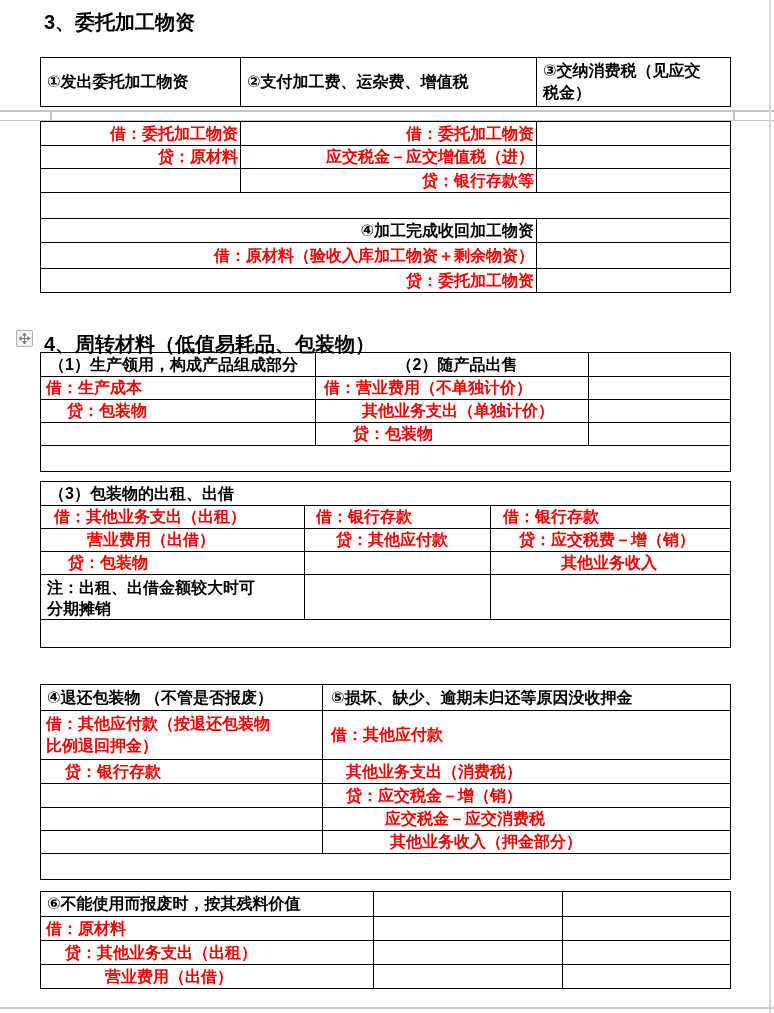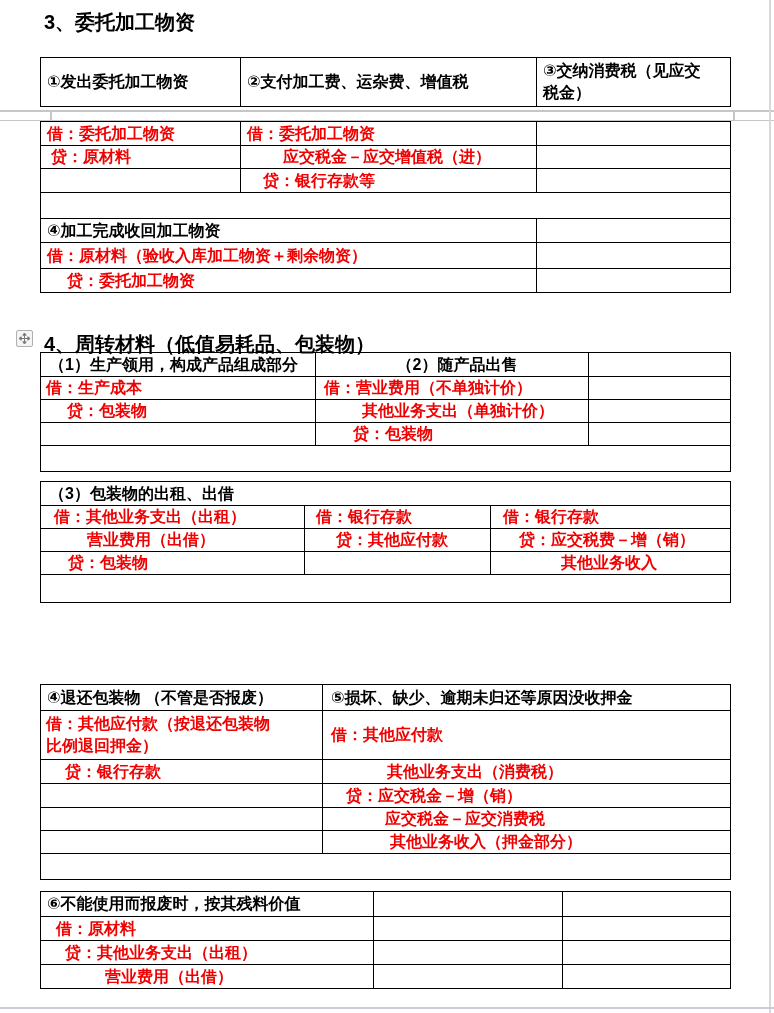--- a/index.html
+++ b/index.html
@@ -52,21 +52,21 @@
       <td class="blk" style="padding-right:14px;line-height:1.4;">③交纳消费税（见应交税金）</td>
     </tr>
   </tbody>
     </table>
 
   <div class="pb-line" style="top:110px;"></div>
   <div class="pb-line" style="top:119.5px;"></div>
   <div class="pb-tick" style="left:50px;top:110px;"></div>
   <div class="pb-tick" style="left:733px;top:110px;"></div>
 
-  <table class="doc" style="left:40px;top:121px;width:690px;">
+  <table class="doc" style="left:40px;top:121px;width:690px;text-align:right;">
     <colgroup>
         <col style="width:200px">
         <col style="width:296px">
         <col style="width:194px">
       </colgroup>
     <tbody>
         <tr>
       <td class="red" style="height:23px;">借：委托加工物资</td>
       <td class="red">借：委托加工物资</td>
       <td></td>
@@ -166,20 +166,25 @@
       <td class="red" style="height:22px;padding-left:46px;">营业费用（出借）</td>
       <td class="red" style="padding-left:31px;">贷：其他应付款</td>
       <td class="red" style="padding-left:28px;">贷：应交税费－增（销）</td>
     </tr>
     <tr>
       <td class="red" style="height:22px;padding-left:27px;">贷：包装物</td>
       <td></td>
       <td class="red" style="padding-left:70px;">其他业务收入</td>
     </tr>
     <tr>
+      <td class="blk" style="height:42px;padding-right:44px;vertical-align:top;padding-top:2px;line-height:21px;">注：出租、出借金额较大时可分期摊销</td>
+      <td></td>
+      <td></td>
+    </tr>
+    <tr>
       <td colspan="3" style="height:27px;"></td>
     </tr>
   </tbody>
     </table>
 
   <table class="doc" style="left:40px;top:684px;width:690px;">
     <colgroup>
         <col style="width:282px">
         <col style="width:408px">
       </colgroup>
@@ -187,21 +192,21 @@
         <tr>
       <td class="blk" style="height:25px;">④退还包装物 （不管是否报废）</td>
       <td class="blk" style="padding-left:8px;">⑤损坏、缺少、逾期未归还等原因没收押金</td>
     </tr>
     <tr>
       <td class="red" style="height:46px;padding-left:5px;padding-right:45px;vertical-align:top;padding-top:2px;line-height:22px;">借：其他应付款（按退还包装物比例退回押金）</td>
       <td class="red" style="padding-left:8px;">借：其他应付款</td>
     </tr>
     <tr>
       <td class="red" style="height:23px;padding-left:24px;">贷：银行存款</td>
-      <td class="red" style="padding-left:64px;">其他业务支出（消费税）</td>
+      <td class="red" style="padding-left:23px;">其他业务支出（消费税）</td>
     </tr>
     <tr>
       <td style="height:23px;"></td>
       <td class="red" style="padding-left:23px;">贷：应交税金－增（销）</td>
     </tr>
     <tr>
       <td style="height:22px;"></td>
       <td class="red" style="padding-left:62px;">应交税金－应交消费税</td>
     </tr>
     <tr>
@@ -220,21 +225,21 @@
         <col style="width:189px">
         <col style="width:168px">
       </colgroup>
     <tbody>
         <tr>
       <td class="blk" style="height:24px;">⑥不能使用而报废时，按其残料价值</td>
       <td></td>
       <td></td>
     </tr>
     <tr>
-      <td class="red" style="height:23px;padding-left:15px;">借：原材料</td>
+      <td class="red" style="height:23px;padding-left:5px;">借：原材料</td>
       <td></td>
       <td></td>
     </tr>
     <tr>
       <td class="red" style="height:23px;padding-left:24px;">贷：其他业务支出（出租）</td>
       <td></td>
       <td></td>
     </tr>
     <tr>
       <td class="red" style="height:23px;padding-left:64px;">营业费用（出借）</td>

